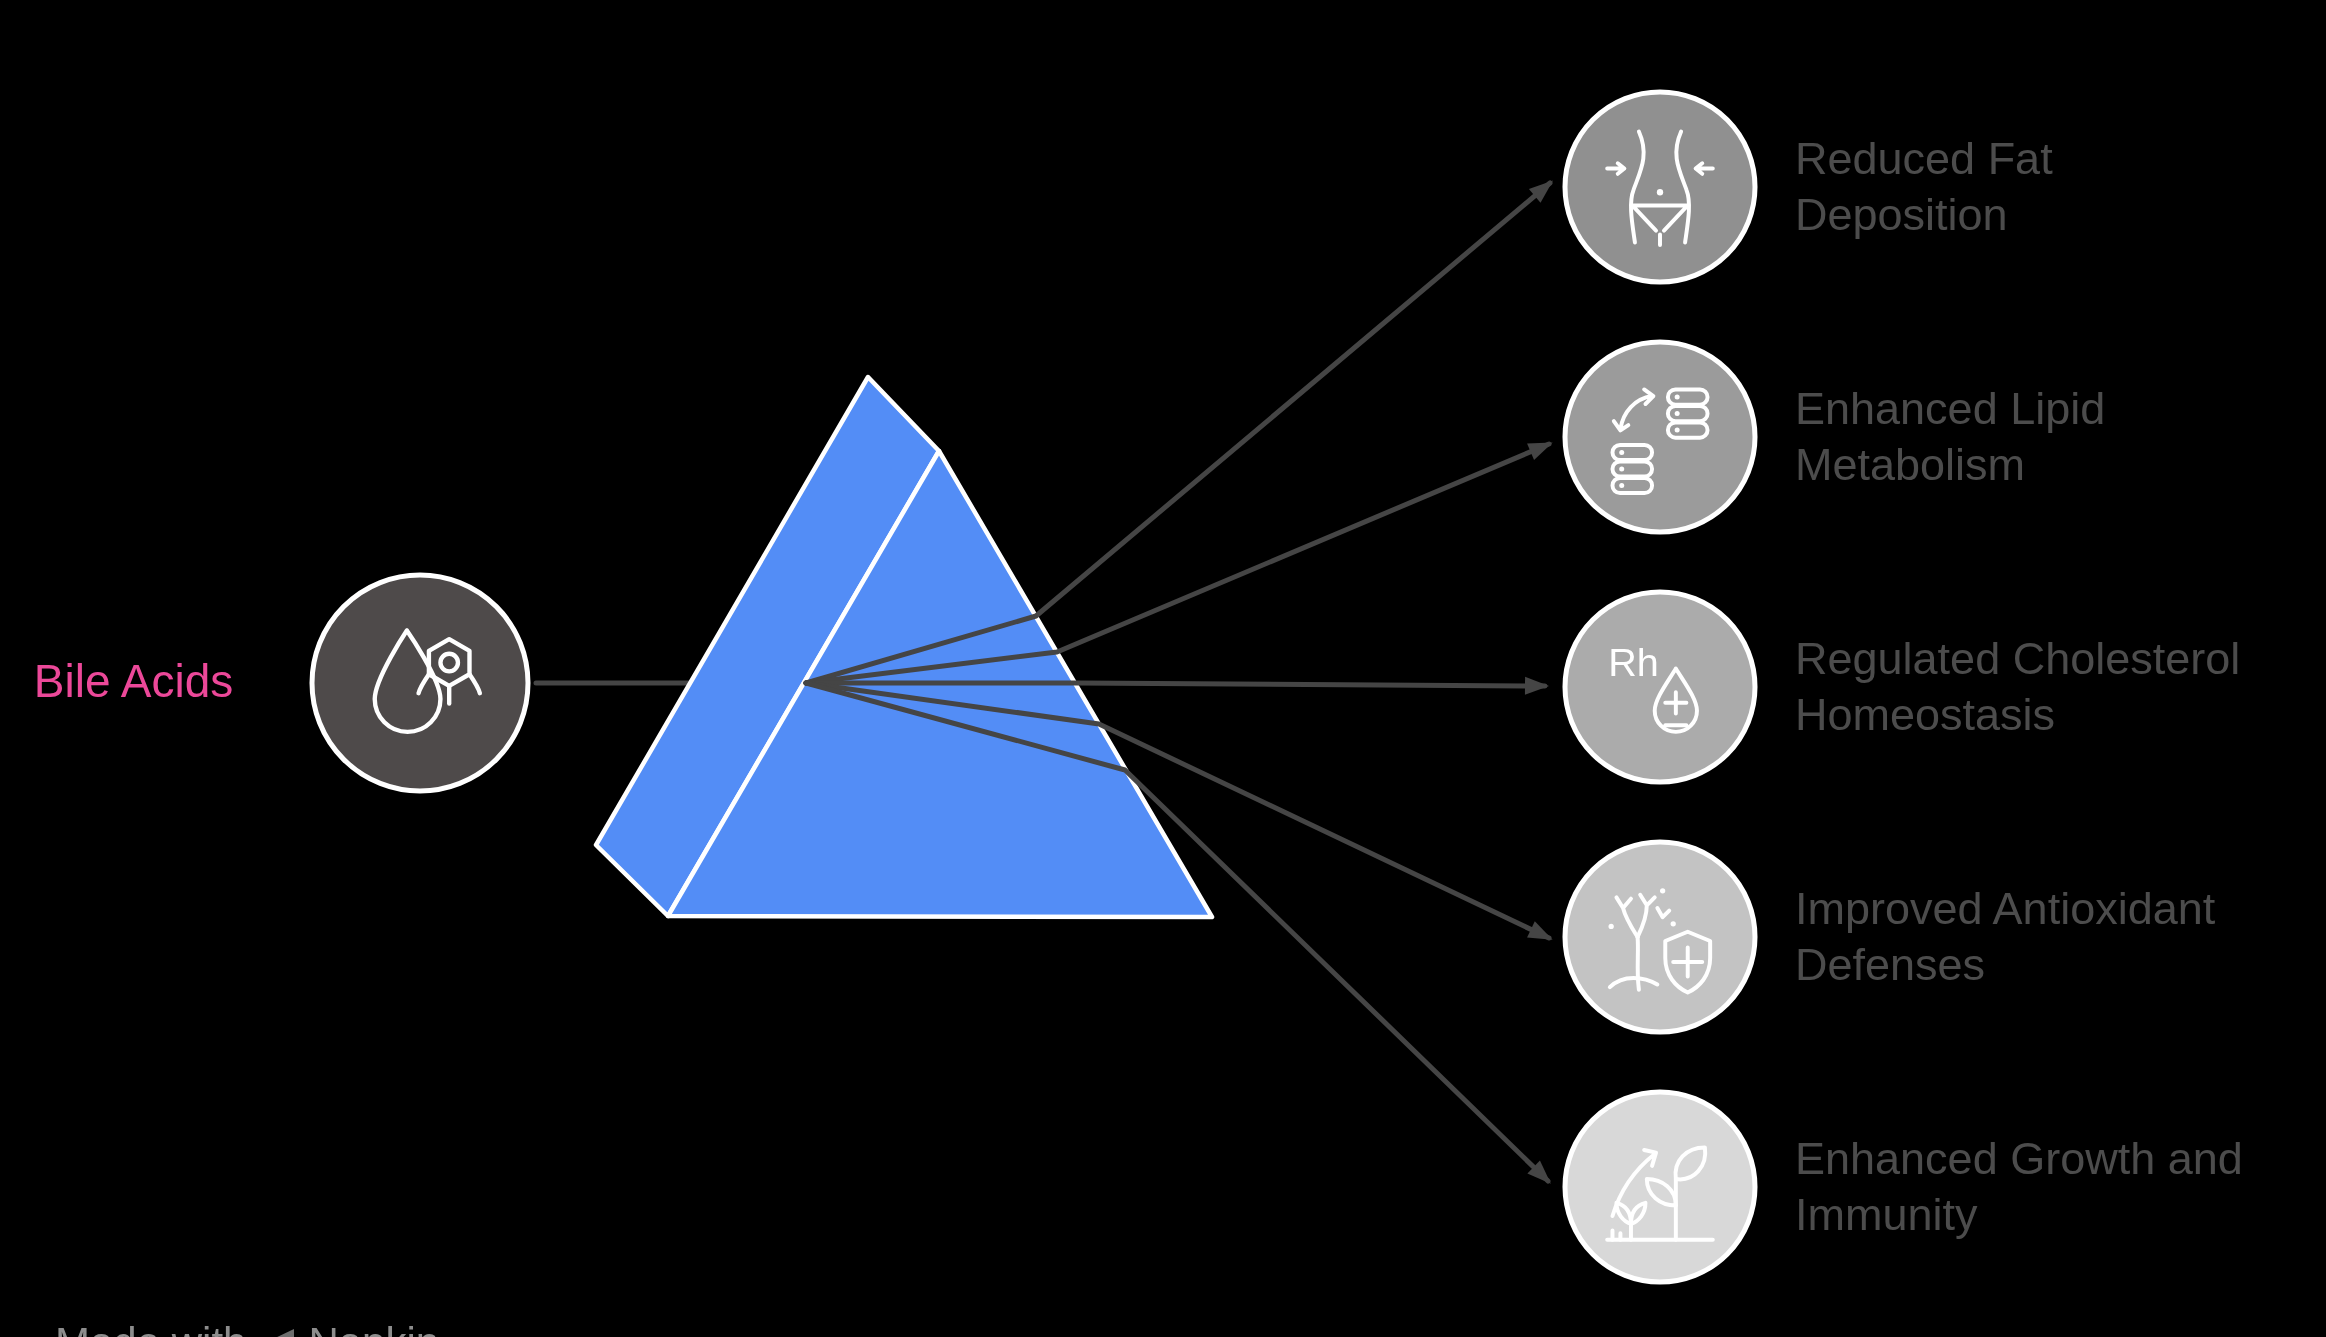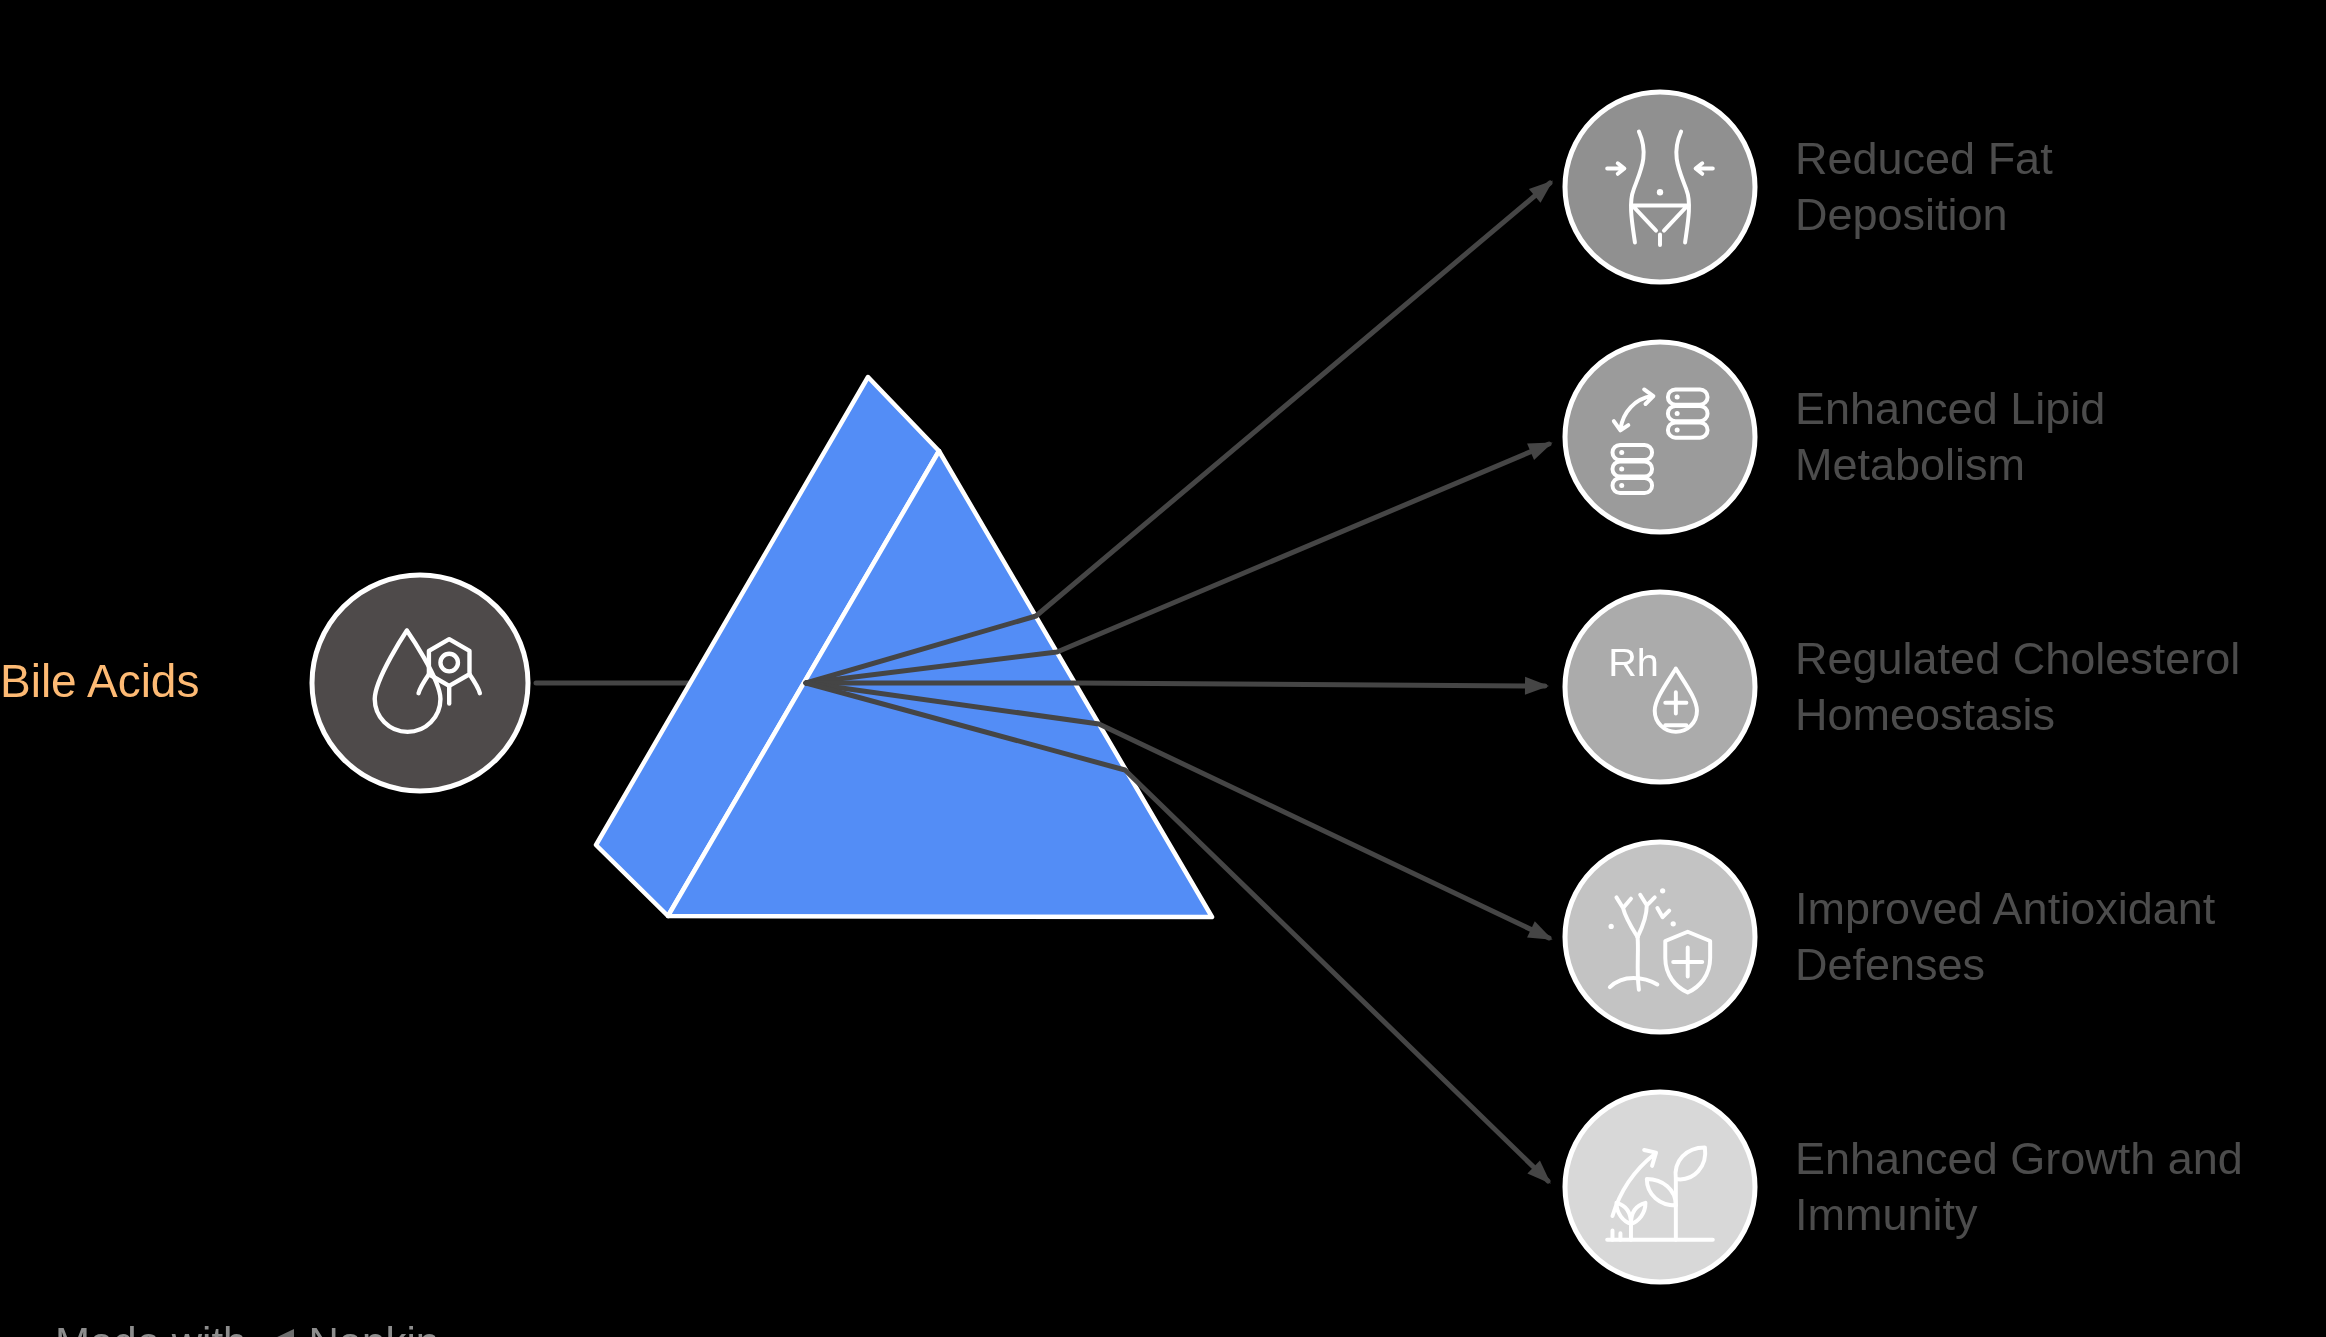--- a/index.html
+++ b/index.html
@@ -7,21 +7,21 @@
           font-family:"Liberation Sans",sans-serif;}
   .layer{position:absolute;left:0;top:0;}
   .ray{stroke:#454545;stroke-width:5;fill:none;stroke-linejoin:round;stroke-linecap:round;}
   .prism-face{stroke:#ffffff;stroke-width:4.5;stroke-linejoin:round;}
   .node-circle{stroke:#ffffff;stroke-width:5;}
   .icon{stroke:#ffffff;stroke-width:3;fill:none;stroke-linecap:round;stroke-linejoin:round;}
   .icon .fill-dot{fill:#ffffff;stroke:none;}
   .icon text{stroke:none;fill:#ffffff;font-family:"Liberation Sans",sans-serif;}
   .out-label{position:absolute;left:1795px;width:540px;color:#4c4c4c;
              font-size:45px;line-height:56px;font-weight:500;}
-  .in-label{position:absolute;left:0;width:267px;top:654px;text-align:left;color:#fdba74;
+  .in-label{position:absolute;left:0;width:267px;top:654px;text-align:center;color:#ec4899;
             font-size:46px;line-height:54px;font-weight:500;}
   .footer{position:absolute;left:55px;top:1320px;display:flex;align-items:center;gap:12px;
           color:#8d8d8d;font-size:42px;font-weight:500;line-height:46px;}
 </style>
 </head>
 <body>
 
 <div class="canvas">
 
   <svg class="layer" width="2326" height="1337" viewBox="0 0 2326 1337">

